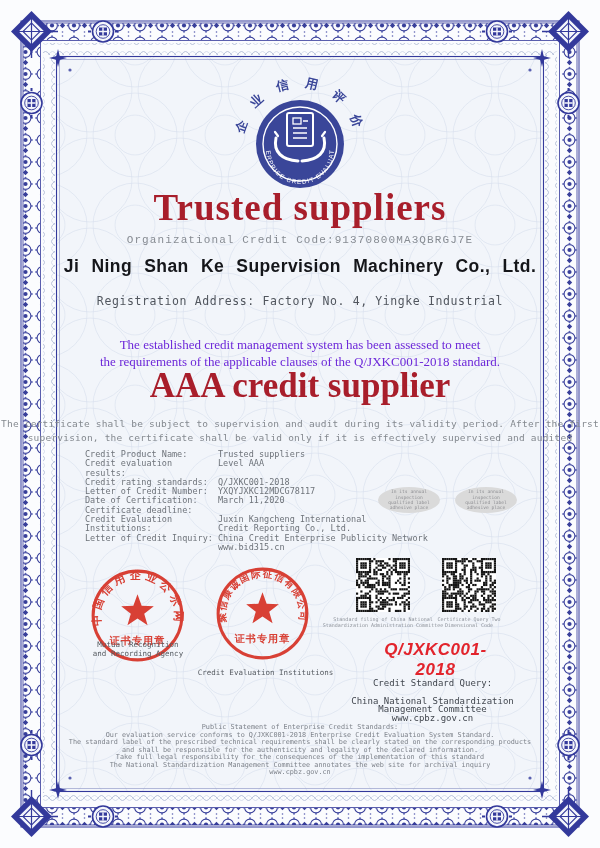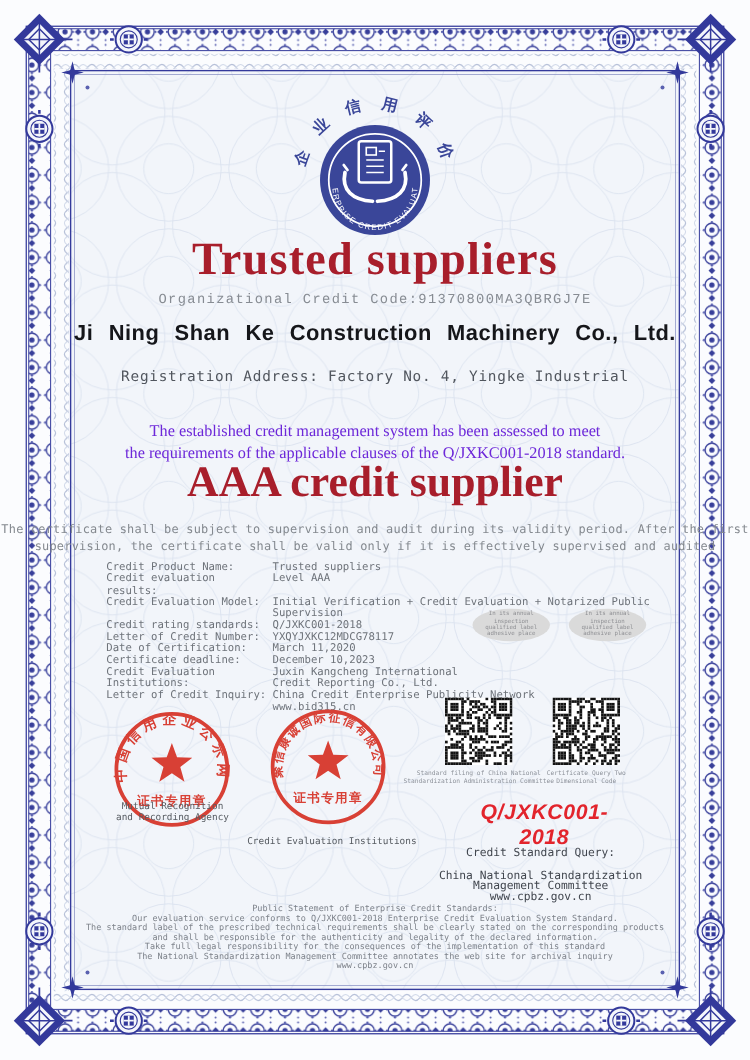--- a/index.html
+++ b/index.html
@@ -173,45 +173,39 @@
         <path d="M 24,2 C 27,16 18,24 2,25" fill="none" stroke="#ffffff" stroke-width="3" stroke-linecap="round"></path>
         <path d="M -22,0 l -3,-4 M 22,0 l 3,-4" stroke="#ffffff" stroke-width="2.2" stroke-linecap="round"></path>
       </g>
       <text font-size="6.3" fill="#ffffff" letter-spacing="1.1" font-family="Liberation Sans,sans-serif">
         <textPath href="#arcBotEN" startOffset="50%" text-anchor="middle">ENTERPRISE CREDIT EVALUATION</textPath>
       </text>
     </svg>
 
     <div class="abs ctr title">Trusted suppliers</div>
     <div class="abs ctr code-line">Organizational Credit Code:91370800MA3QBRGJ7E</div>
-    <div class="abs ctr company">Ji Ning Shan Ke Construction Machinery Co., Ltd.</div>
+    <div class="abs ctr company">Ji Ning Shan Ke Supervision Machinery Co., Ltd.</div>
     <div class="abs ctr addr addr1">Registration Address: Factory No. 4, Yingke Industrial</div>
     <div class="abs ctr assess assess1">The established credit management system has been assessed to meet</div>
     <div class="abs ctr assess assess2">the requirements of the applicable clauses of the Q/JXKC001-2018 standard.</div>
     <div class="abs ctr award">AAA credit supplier</div>
     <div class="abs ctr superv superv1">The certificate shall be subject to supervision and audit during its validity period. After the first</div>
     <div class="abs ctr superv superv2">supervision, the certificate shall be valid only if it is effectively supervised and audited</div>
 
     <div class="abs details">
       <div class="drow">
           <span class="dlabel">Credit Product Name:</span>
           <span class="dval">
             <span>Trusted suppliers</span>
           </span>
         </div>
       <div class="drow">
           <span class="dlabel">Credit evaluation results:</span>
           <span class="dval">
             <span>Level AAA</span>
-          </span>
-        </div>
-      <div class="drow">
-          <span class="dlabel">Credit Evaluation Model:</span>
-          <span class="dval">
-            <span>Initial Verification + Credit Evaluation + Notarized Public Supervision</span>
           </span>
         </div>
       <div class="drow">
           <span class="dlabel">Credit rating standards:</span>
           <span class="dval">
             <span>Q/JXKC001-2018</span>
           </span>
         </div>
       <div class="drow">
           <span class="dlabel">Letter of Credit Number:</span>
@@ -220,23 +214,20 @@
           </span>
         </div>
       <div class="drow">
           <span class="dlabel">Date of Certification:</span>
           <span class="dval">
             <span>March 11,2020</span>
           </span>
         </div>
       <div class="drow">
           <span class="dlabel">Certificate deadline:</span>
-          <span class="dval">
-            <span>December 10,2023</span>
-          </span>
         </div>
       <div class="drow">
           <span class="dlabel">Credit Evaluation Institutions:</span>
           <span class="dval">
             <span>Juxin Kangcheng International</span>
             <span>Credit Reporting Co., Ltd.</span>
           </span>
         </div>
       <div class="drow">
           <span class="dlabel">Letter of Credit Inquiry:</span>

